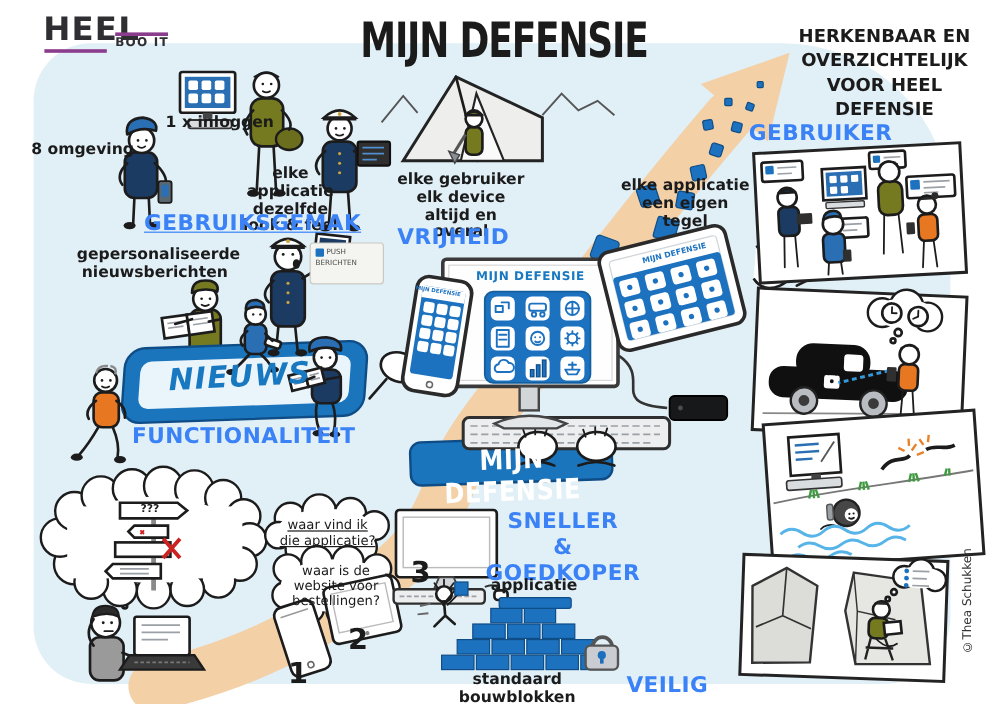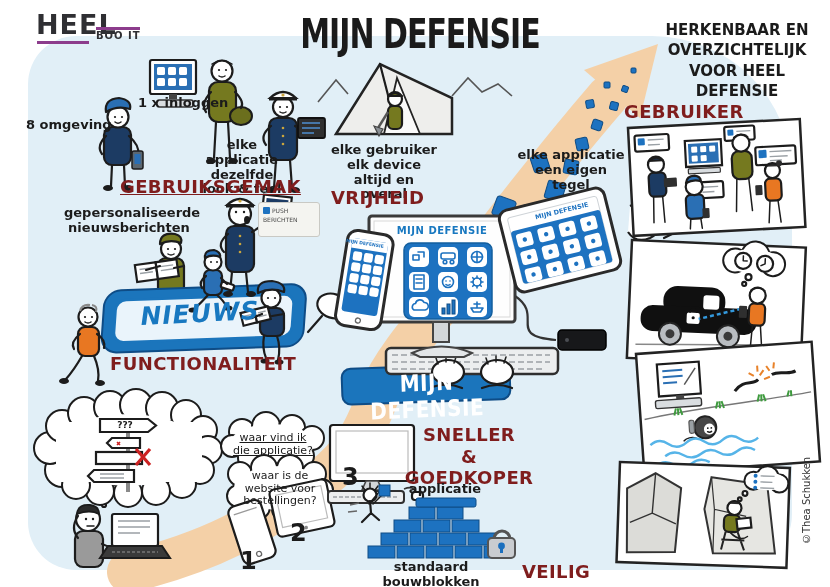--- a/index.html
+++ b/index.html
@@ -6,21 +6,21 @@
   body{width:830px;height:587px;position:relative;background:#fff;overflow:hidden;
        font-family:"DejaVu Sans","Liberation Sans",sans-serif;color:#1b1b1b;}
   .abs{position:absolute;}
   .canvas{left:28px;top:36px;width:764px;height:534px;background:#e1eff7;
           border-radius:48px 140px 56px 48px;}
   svg.art{left:0;top:0;width:830px;height:587px;}
   .t{position:absolute;white-space:pre-line;line-height:1.14;}
   .c{text-align:center;}
   .note{font-size:13px;font-weight:700;}
   .small{font-size:11px;}
-  .lbl{font-weight:bold;color:#7f1d1d;font-size:18px;letter-spacing:.4px;}
+  .lbl{font-weight:bold;color:#3b82f6;font-size:18px;letter-spacing:.4px;}
   .num{font-size:24px;font-weight:bold;}
   .title{font-size:30px;font-weight:bold;letter-spacing:-1px;transform:scaleY(1.35);transform-origin:top;}
   .tag{font-size:15px;font-weight:bold;line-height:1.35;}
   .bannertxt{font-size:20px;font-weight:bold;color:#fff;letter-spacing:.5px;transform:scaleY(1.15);transform-origin:top;}
   .nieuws{font-size:25px;font-weight:bold;font-style:italic;color:#1878c0;letter-spacing:1px;transform:rotate(-3deg);}
   .scrtitle{font-size:10px;font-weight:bold;color:#1878c0;letter-spacing:.5px;}
   .tabtitle{font-size:6.5px;font-weight:bold;color:#1d72c0;transform:rotate(-14deg);}
   .phtitle{font-size:4.5px;font-weight:bold;color:#1d72c0;transform:rotate(9deg);}
   .jivc{font-size:27px;font-weight:bold;letter-spacing:1px;color:#2f2f33;}
   .booit{font-size:10px;font-weight:bold;letter-spacing:1px;color:#2f2f33;}

